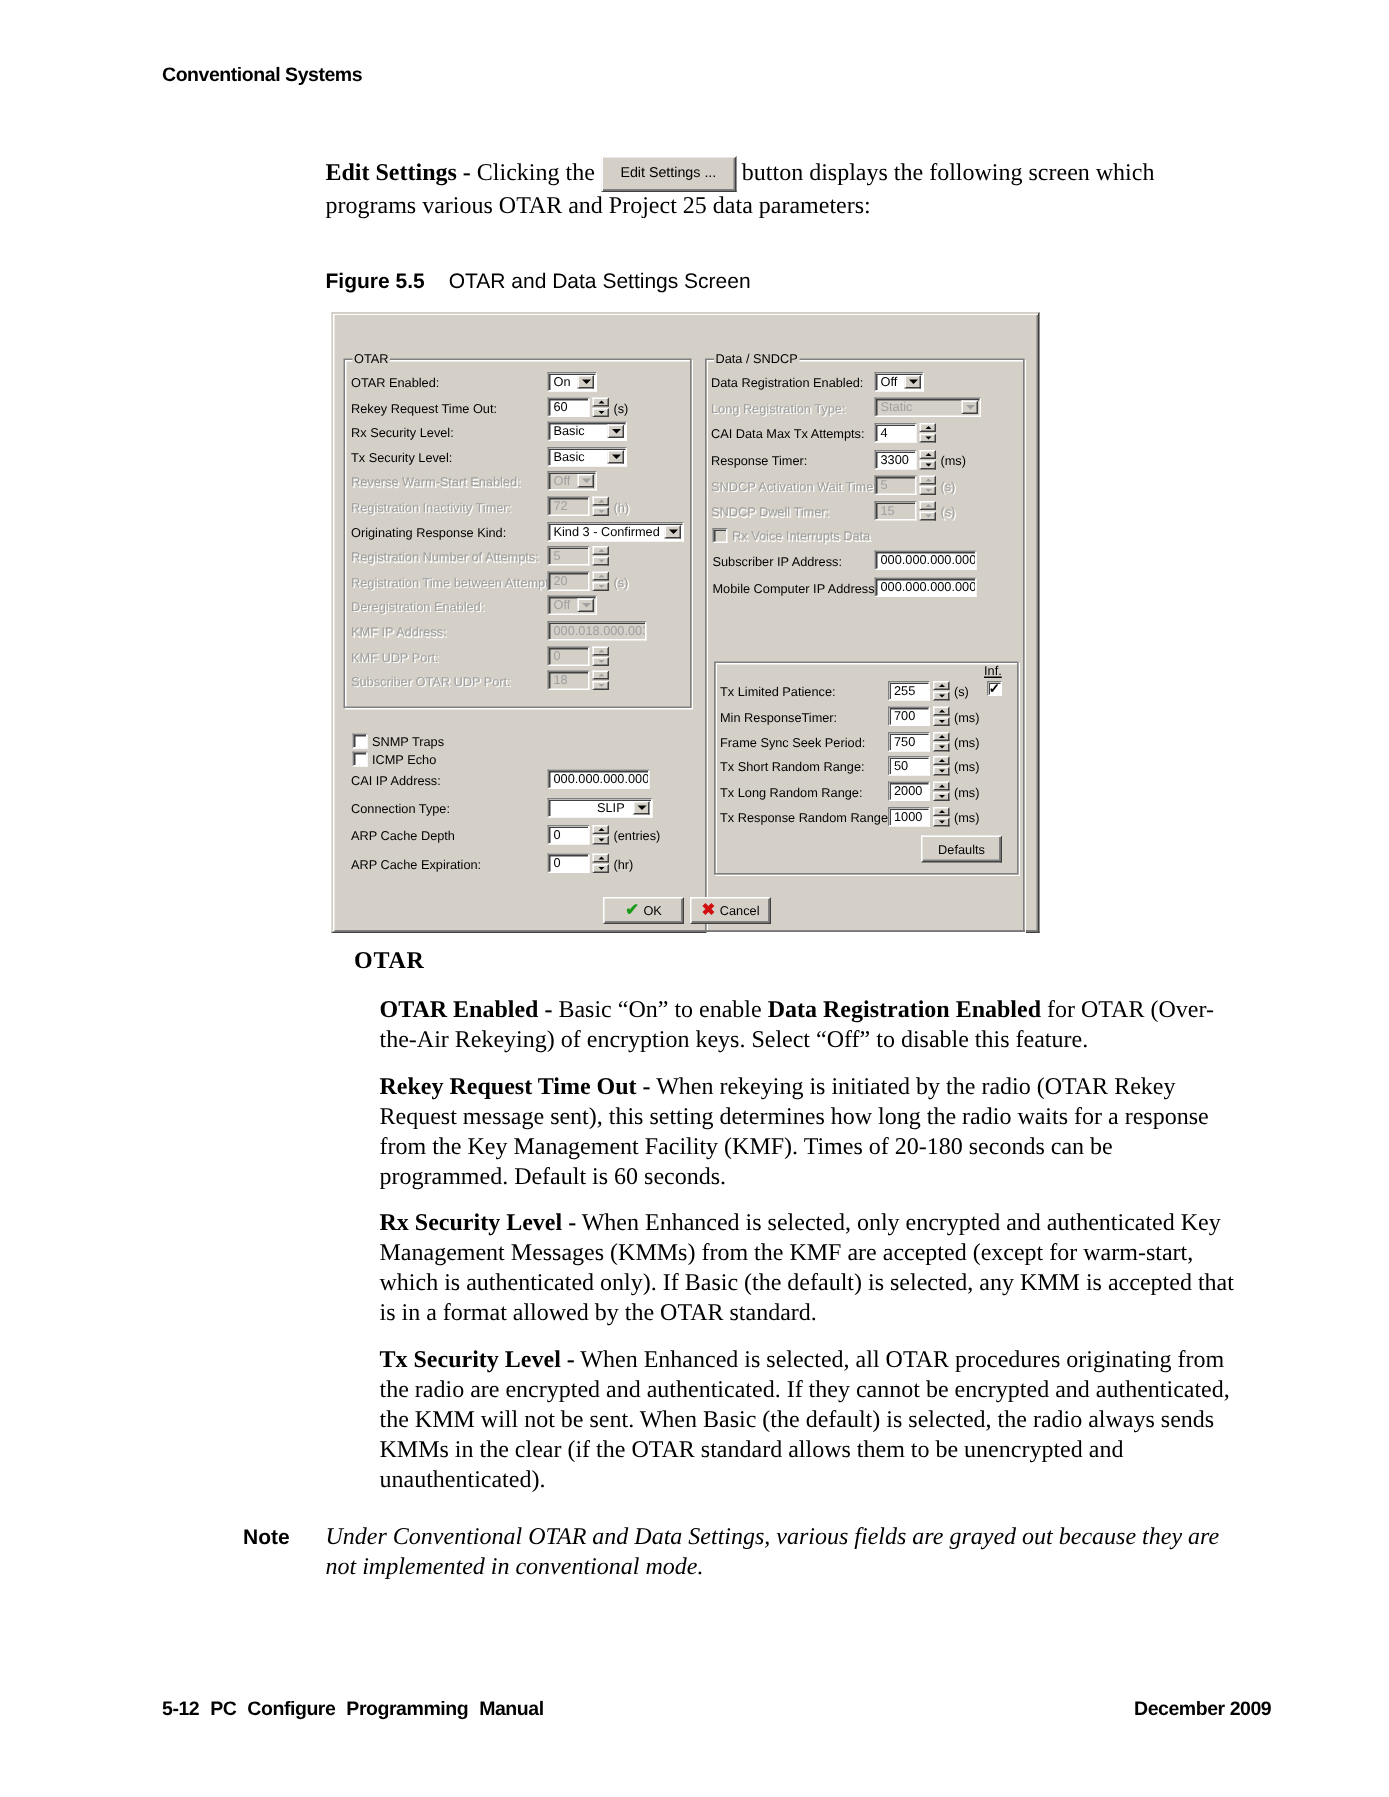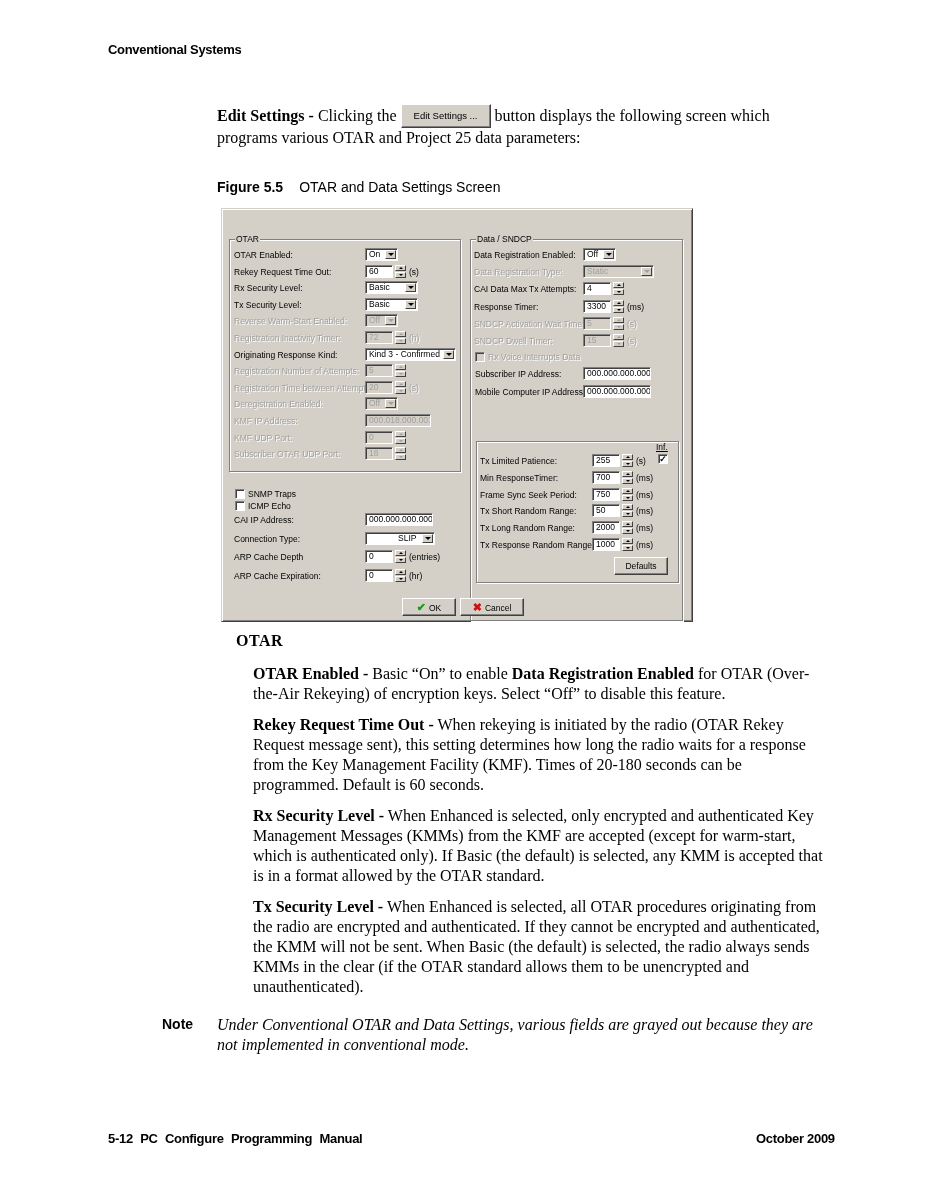--- a/index.html
+++ b/index.html
@@ -82,21 +82,21 @@
 
   <div class="group" style="left:254px; top:232px; width:203px; height:142px;"></div>
   <span class="lbl" style="left:434px; top:233px; text-decoration: underline;">Inf.</span>
   <div class="chk" style="left:436px; top:245px;">✓</div>
   <div id="timer-rows"></div>
   <div class="btn" style="left:392px; top:348px; width:54px;">Defaults</div>
 
   <div class="btn" style="left:180px; top:389px; width:54px;">
     <span class="ico" style="color:#1a9a1a;">✔</span><span>OK</span>
   </div>
-  <div class="btn" style="left:238px; top:389px; width:64px;">
+  <div class="btn" style="left:238px; top:389px; width:54px;">
     <span class="ico" style="color:#d01010;">✖</span><span>Cancel</span>
   </div>
 <span class="lbl" style="left:12px;top:41px;">OTAR Enabled:</span>
     <div class="field" style="left:143px;top:39px;width:33px;"><span>On</span><span class="dd-arrow"></span></div>
     <span class="lbl" style="left:12px;top:57.6px;">Rekey Request Time Out:</span>
     <div class="field" style="left:143px;top:55.6px;width:28px;">60</div>
     <div class="spin" style="left:173px;top:55.6px;">
       <span class="up"></span>
       <span class="dn"></span>
     </div>
@@ -158,21 +158,21 @@
     <span class="unit" style="left:187px;top:343px;">(entries)</span>
     <span class="lbl" style="left:12px;top:361.5px;">ARP Cache Expiration:</span>
     <div class="field" style="left:143px;top:359.5px;width:28px;">0</div>
     <div class="spin" style="left:173px;top:359.5px;">
       <span class="up"></span>
       <span class="dn"></span>
     </div>
     <span class="unit" style="left:187px;top:361.5px;">(hr)</span>
     <span class="lbl" style="left:252px;top:41px;text-align:center;">Data Registration Enabled:</span>
     <div class="field" style="left:361px;top:39px;width:33px;"><span>Off</span><span class="dd-arrow"></span></div>
-    <span class="lbl dis" style="left:252px;top:58.2px;">Data Registration Type:</span>
+    <span class="lbl dis" style="left:252px;top:58.2px;">Long Registration Type:</span>
     <div class="field disabled" style="left:361px;top:56.2px;width:71px;"><span>Static</span><span class="dd-arrow"></span></div>
     <span class="lbl" style="left:252px;top:75.4px;">CAI Data Max Tx Attempts:</span>
     <div class="field" style="left:361px;top:73.4px;width:28px;">4</div>
     <div class="spin" style="left:391px;top:73.4px;">
       <span class="up"></span>
       <span class="dn"></span>
     </div>
     <span class="lbl" style="left:252px;top:92.6px;">Response Timer:</span>
     <div class="field" style="left:361px;top:90.6px;width:28px;">3300</div>
     <div class="spin" style="left:391px;top:90.6px;">
@@ -243,13 +243,13 @@
     <div class="para" style="top:664px;"><b>OTAR Enabled -</b><span> Basic “On” to enable </span><b>Data Registration Enabled</b><span> for OTAR (Over-the-Air Rekeying) of encryption keys. Select “Off” to disable this feature.</span></div>
     <div class="para" style="top:715px;"><b>Rekey Request Time Out -</b><span> When rekeying is initiated by the radio (OTAR Rekey Request message sent), this setting determines how long the radio waits for a response from the Key Management Facility (KMF). Times of 20-180 seconds can be programmed. Default is 60 seconds.</span></div>
     <div class="para" style="top:806px;"><b>Rx Security Level -</b><span> When Enhanced is selected, only encrypted and authenticated Key Management Messages (KMMs) from the KMF are accepted (except for warm-start, which is authenticated only). If Basic (the default) is selected, any KMM is accepted that is in a format allowed by the OTAR standard.</span></div>
     <div class="para" style="top:897px;"><b>Tx Security Level -</b><span> When Enhanced is selected, all OTAR procedures originating from the radio are encrypted and authenticated. If they cannot be encrypted and authenticated, the KMM will not be sent. When Basic (the default) is selected, the radio always sends KMMs in the clear (if the OTAR standard allows them to be unencrypted and unauthenticated).</span></div>
   </div>
 
 <div class="abs note-lbl" style="left:162px; top:1016px;">Note</div>
 <div class="abs note-txt" style="left:217px; top:1015px; width:605px;">Under Conventional OTAR and Data Settings, various fields are grayed out because they are not implemented in conventional mode.</div>
 
 <div class="abs hdr" style="left:108px; top:1131px; word-spacing: 4px;">5-12   PC Configure Programming Manual</div>
-<div class="abs hdr" style="left:756px; top:1131px;">October 2009</div>
+<div class="abs hdr" style="left:756px; top:1131px;">December 2009</div>
 
 </body></html>

